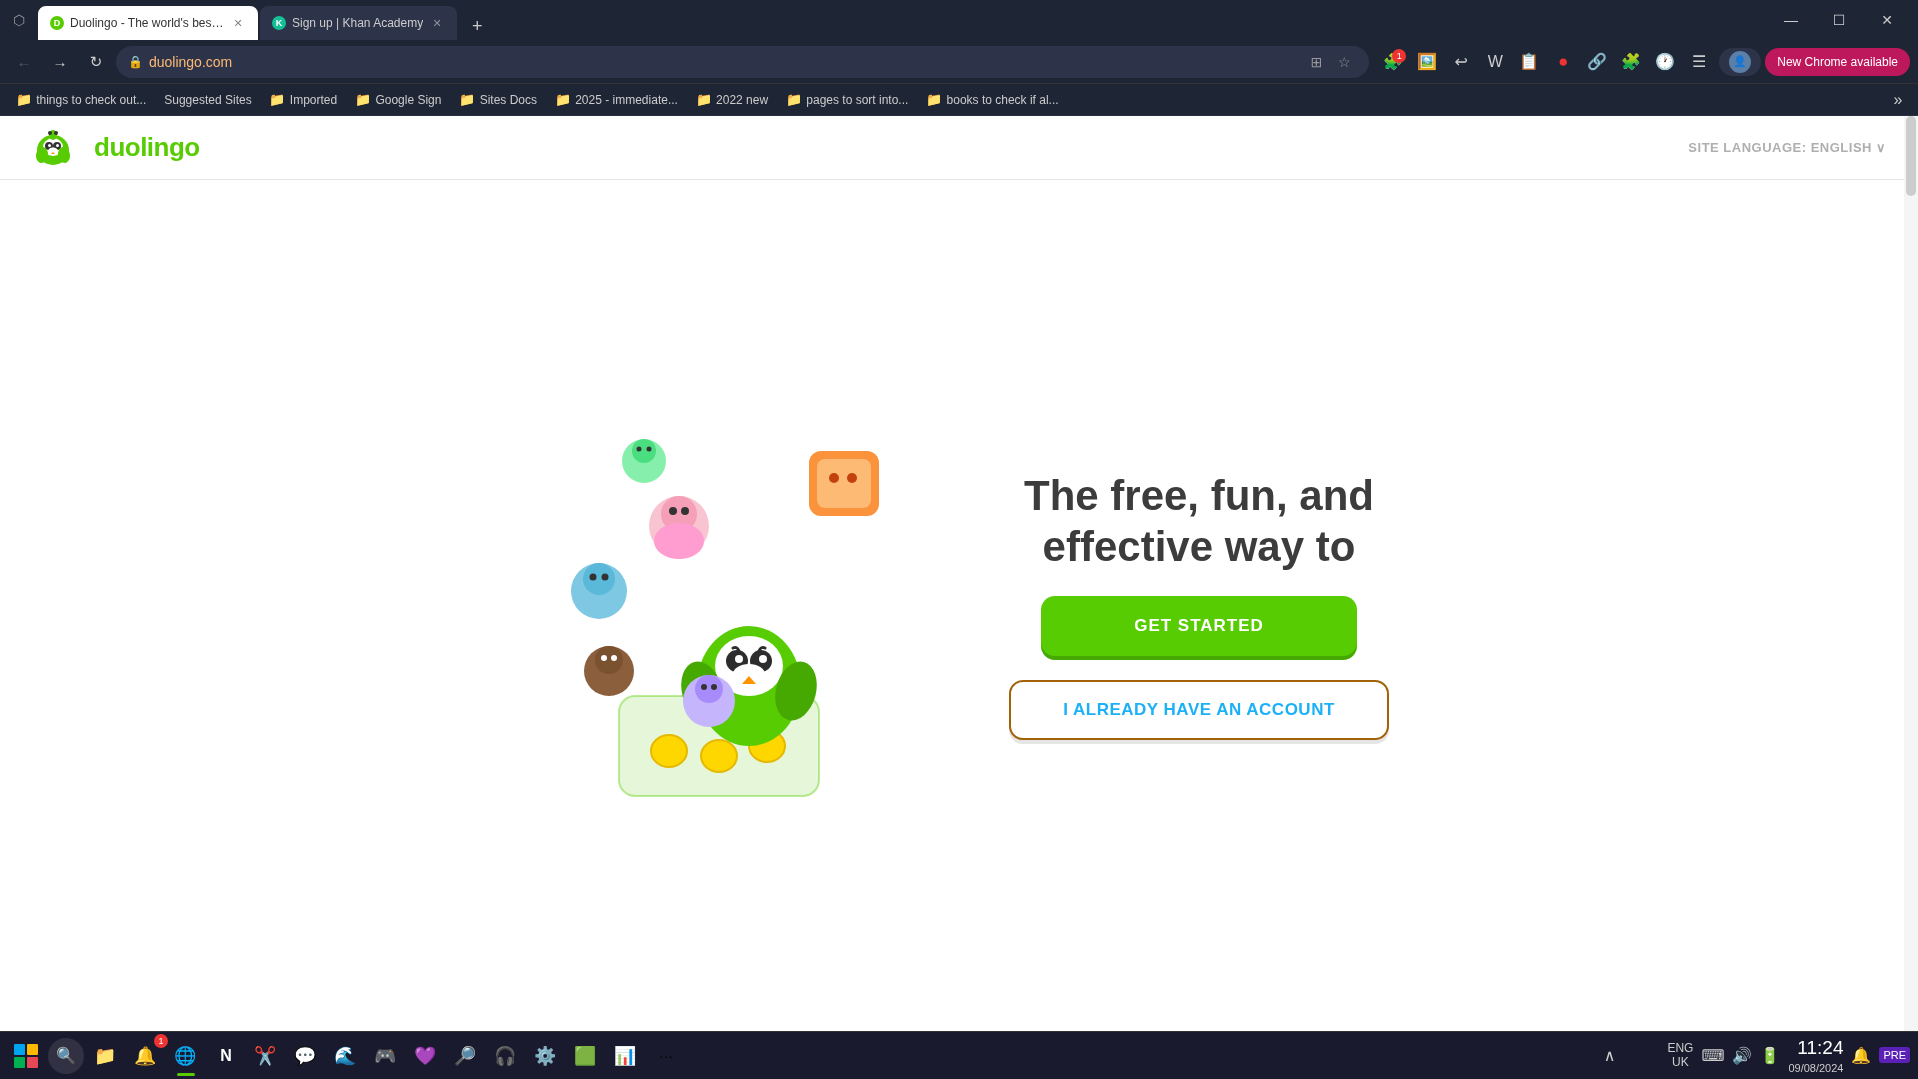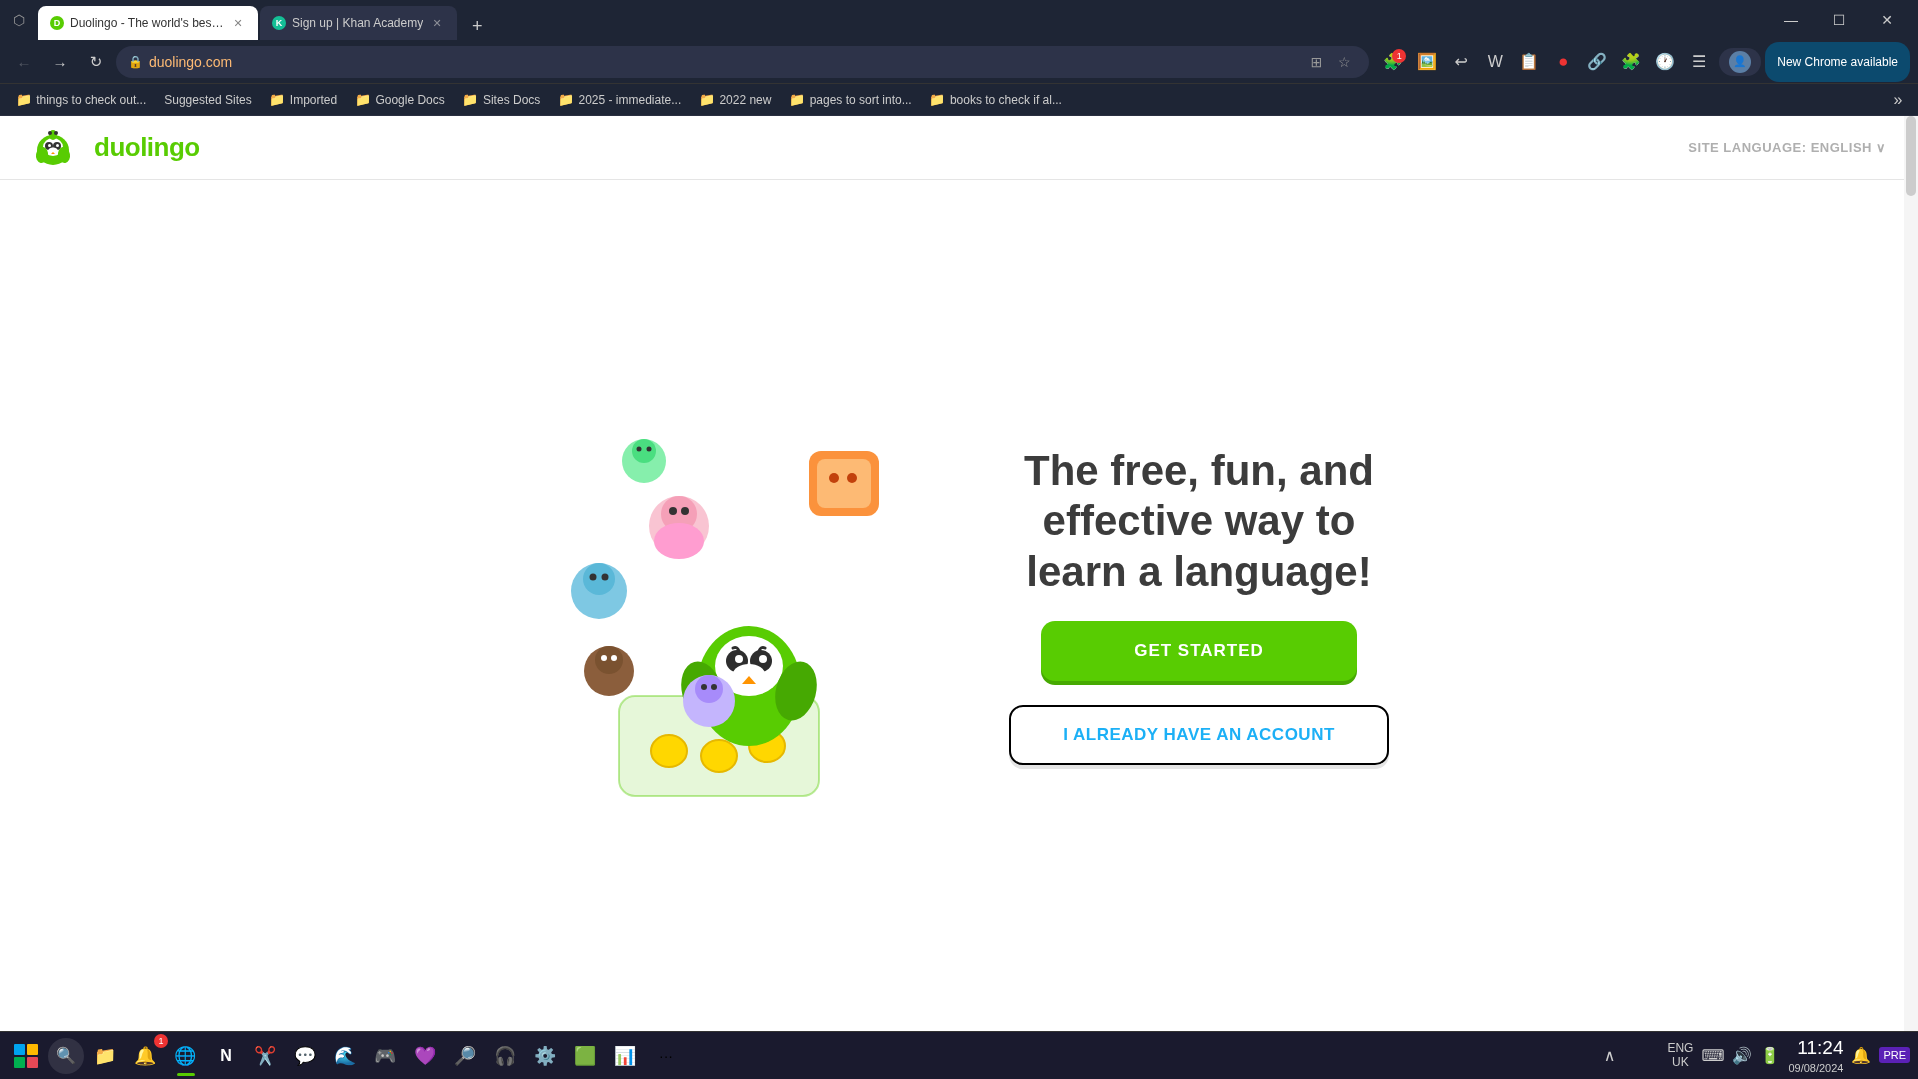--- a/index.html
+++ b/index.html
@@ -127,22 +127,22 @@
       padding: 0 10px;
       cursor: pointer;
     }
     .profile-avatar {
       width: 22px; height: 22px; border-radius: 50%;
       background: #5b7fa6;
       display: flex; align-items: center; justify-content: center;
       color: #fff; font-size: 11px;
     }
     .new-chrome-btn {
-      height: 40px;
-      background: #0c4a6e;
+      height: 28px;
+      background: #be185d;
       border: none; border-radius: 14px;
       color: #fff; font-size: 12px;
       padding: 0 12px; cursor: pointer;
       white-space: nowrap;
     }
 
     
     .bookmarks-bar {
       height: 32px;
       background: #1e2535;
@@ -249,21 +249,21 @@
       border: none; border-radius: 14px;
       color: #fff; font-size: 17px; font-weight: 800;
       letter-spacing: 1px;
       cursor: pointer;
       box-shadow: 0 4px 0 #46a902;
       transition: transform 0.1s;
     }
     .btn-account {
       width: 380px; height: 60px;
       background: #fff;
-      border: 2px solid #000000; border-radius: 14px;
+      border: 2px solid #a16207; border-radius: 14px;
       color: #1cb0f6; font-size: 17px; font-weight: 800;
       letter-spacing: 0.5px;
       cursor: pointer;
       box-shadow: 0 4px 0 #e5e5e5;
     }
 
     
     .taskbar {
       height: 48px;
       background: #1a1a2e;
@@ -410,21 +410,21 @@
     </div>
     <div class="bookmark-item">
       <span>Suggested Sites</span>
     </div>
     <div class="bookmark-item">
       <span class="bookmark-folder-icon">📁</span>
       <span>Imported</span>
     </div>
     <div class="bookmark-item">
       <span class="bookmark-folder-icon">📁</span>
-      <span>Google Docs</span>
+      <span>Google Sign</span>
     </div>
     <div class="bookmark-item">
       <span class="bookmark-folder-icon">📁</span>
       <span>Sites Docs</span>
     </div>
     <div class="bookmark-item">
       <span class="bookmark-folder-icon">📁</span>
       <span>2025 - immediate...</span>
     </div>
     <div class="bookmark-item">
@@ -530,21 +530,20 @@
           <circle cx="135" cy="55" r="12" fill="#4ade80"></circle>
           <circle cx="130" cy="53" r="2.5" fill="#333"></circle>
           <circle cx="140" cy="53" r="2.5" fill="#333"></circle>
         </svg>
       </div>
 
       <div class="duo-right">
         <h1 class="duo-headline">
           <span>The free, fun, and effective way to</span>
           <br>
-          <span>learn a language!</span>
         </h1>
         <button class="btn-get-started">GET STARTED</button>
         <button class="btn-account">I ALREADY HAVE AN ACCOUNT</button>
       </div>
 
     </div>
   </div>
 
   <div class="taskbar">
 

